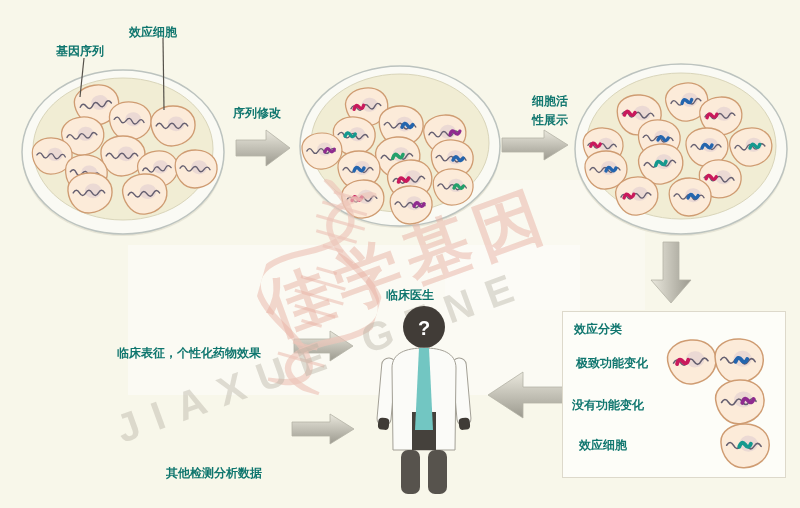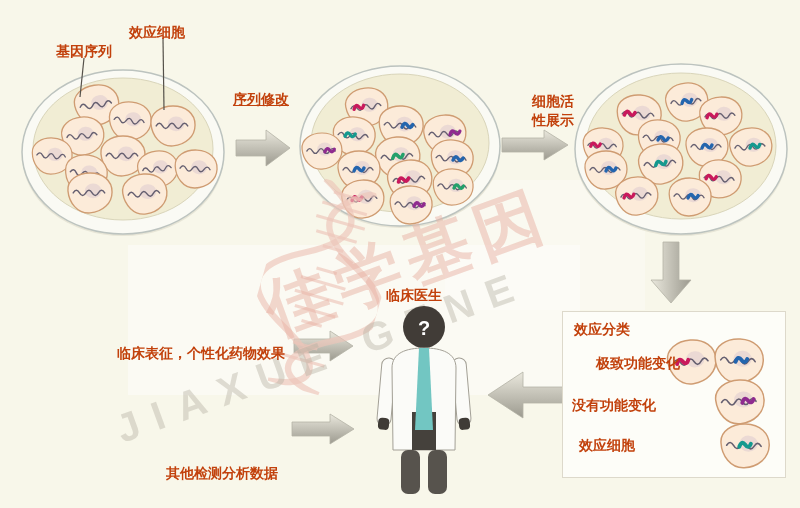--- a/index.html
+++ b/index.html
@@ -1,19 +1,19 @@
 <!DOCTYPE html>
 <html><head>
 <meta charset="utf-8">
 <style>
   html,body{margin:0;padding:0;}
   .stage{position:relative;width:800px;height:508px;background:#f8f7ea;overflow:hidden;
          font-family:"Liberation Sans","DejaVu Sans",sans-serif;}
   .lightpanel{position:absolute;background:rgba(255,255,255,0.42);}
-  .lbl{position:absolute;color:#c2410c;font-weight:bold;font-size:14px;line-height:19px;white-space:nowrap;z-index:10;}
+  .lbl{position:absolute;color:#0f766e;font-weight:bold;font-size:12px;line-height:19px;white-space:nowrap;z-index:10;}
   .dish{position:absolute;z-index:2;}
   .overlay{position:absolute;left:0;top:0;z-index:3;}
   .wm{position:absolute;z-index:5;pointer-events:none;}
   .wm-cn{font-size:66px;font-weight:bold;letter-spacing:8px;color:rgba(232,178,164,0.5);
          transform:rotate(-20deg);transform-origin:left center;white-space:nowrap;}
   .wm-en{font-size:40px;font-weight:bold;letter-spacing:15px;color:rgba(182,176,161,0.42);
          transform:rotate(-20deg);transform-origin:left center;white-space:nowrap;}
   .panelbox{position:absolute;left:562px;top:311px;width:222px;height:165px;background:#fdfdf8;
             border:1px solid #ddd9cb;z-index:6;}
   .panelbox .lbl{z-index:8;}
@@ -289,32 +289,32 @@
         <line x1="38" y1="158" x2="62" y2="158"></line>
           <line x1="27" y1="172" x2="73" y2="172"></line>
       </g>
     </g>
   </svg>
   <div class="wm wm-cn" style="left:268px;top:268px;">佳学基因</div>
   <div class="wm wm-en" style="left:118px;top:408px;">JIAXUE GENE</div>
 
   <div class="lbl" style="left:56px;top:42px;">基因序列</div>
   <div class="lbl" style="left:129px;top:23px;">效应细胞</div>
-  <div class="lbl" style="left:233px;top:90px;text-decoration:underline;">序列修改</div>
+  <div class="lbl" style="left:233px;top:104px;">序列修改</div>
   <div class="lbl" style="left:532px;top:92px;">
     <div>细胞活</div>
     <div>性展示</div>
   </div>
   <div class="lbl" style="left:386px;top:286px;">临床医生</div>
   <div class="lbl" style="left:117px;top:344px;">临床表征，个性化药物效果</div>
   <div class="lbl" style="left:166px;top:424px;margin-top:40px;">其他检测分析数据</div>
 
   <div class="panelbox">
     <div class="lbl" style="left:11px;top:8px;">效应分类</div>
-    <div class="lbl" style="left:13px;top:42px;margin-left:20px;">极致功能变化</div>
+    <div class="lbl" style="left:13px;top:42px;">极致功能变化</div>
     <div class="lbl" style="left:9px;top:84px;">没有功能变化</div>
     <div class="lbl" style="left:16px;top:124px;">效应细胞</div>
     <svg style="position:absolute;left:0;top:0;" width="222" height="165" viewBox="0 0 222 165">
       <g>
           <g transform="translate(129,51) rotate(-4) scale(1.15)">
             <path d="M-21,-3 C-22,-13 -12,-20 0,-20 C12,-20 21,-13 21,-2 C21,9 12,17 0,18 C-12,19 -20,8 -21,-3 Z" fill="#fcebd9" stroke="#cf9c72" stroke-width="1.3"></path>
      <ellipse cx="3" cy="-3" rx="8" ry="7" fill="#e7d6d2" opacity="0.85"></ellipse>
      <path d="M-16,-1 Q-13,-6 -10,-1 Q-7,4 -4,-1 Q-1,-6 2,-1 Q5,4 8,-1 Q11,-6 14,-1" fill="none" stroke="#655f70" stroke-width="1.4" stroke-linecap="round"></path>
             <path transform="translate(-8,-1)" d="M-5,1 Q-3,-5 0,-1 Q3,3 5,-2" fill="none" stroke="#c9195c" stroke-width="3.4" stroke-linecap="round"></path>
           </g>

